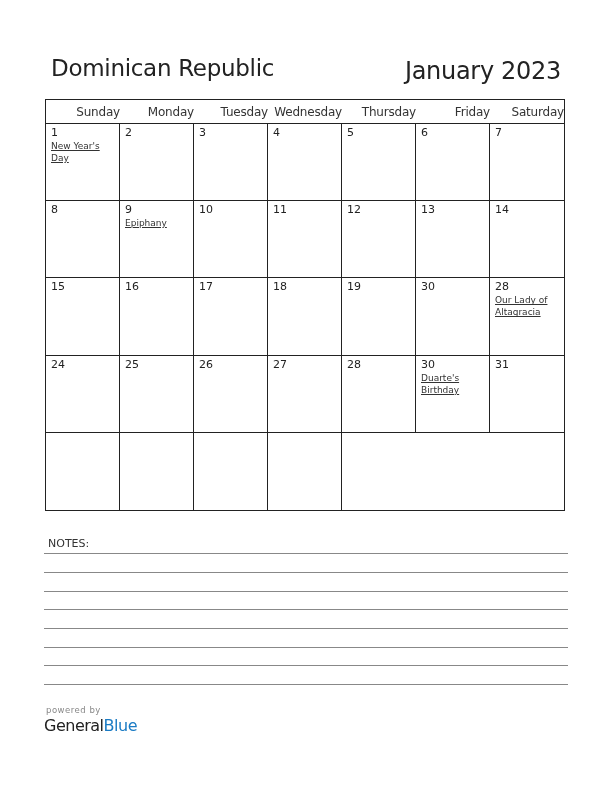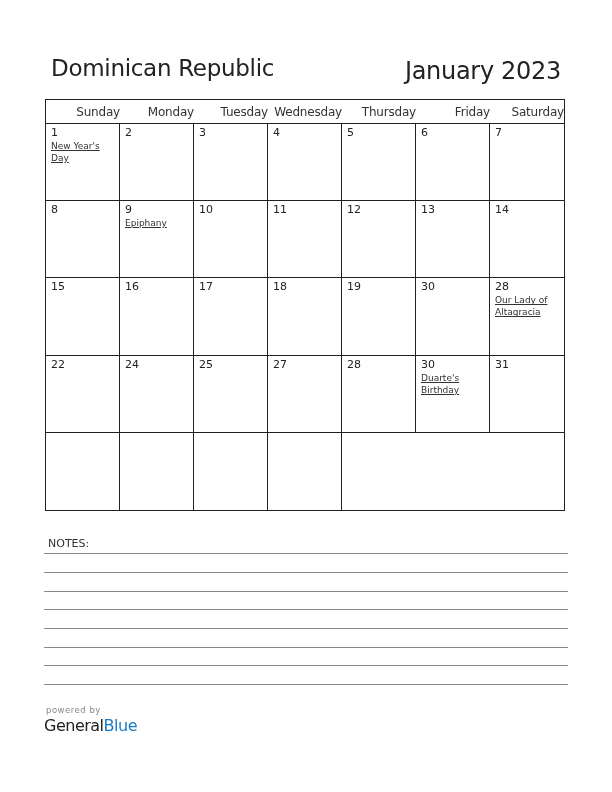--- a/index.html
+++ b/index.html
@@ -116,29 +116,29 @@
       </div>
       <div class="cell">
         <div class="day">30</div>
         <div class="hol"></div>
       </div>
       <div class="cell">
         <div class="day">28</div>
         <div class="hol">Our Lady of Altagracia</div>
       </div>
       <div class="cell">
-        <div class="day">22</div>
-        <div class="hol"></div>
-      </div>
-      <div class="cell">
         <div class="day">24</div>
         <div class="hol"></div>
       </div>
       <div class="cell">
         <div class="day">25</div>
+        <div class="hol"></div>
+      </div>
+      <div class="cell">
+        <div class="day">26</div>
         <div class="hol"></div>
       </div>
       <div class="cell">
         <div class="day">27</div>
         <div class="hol"></div>
       </div>
       <div class="cell">
         <div class="day">28</div>
         <div class="hol"></div>
       </div>

